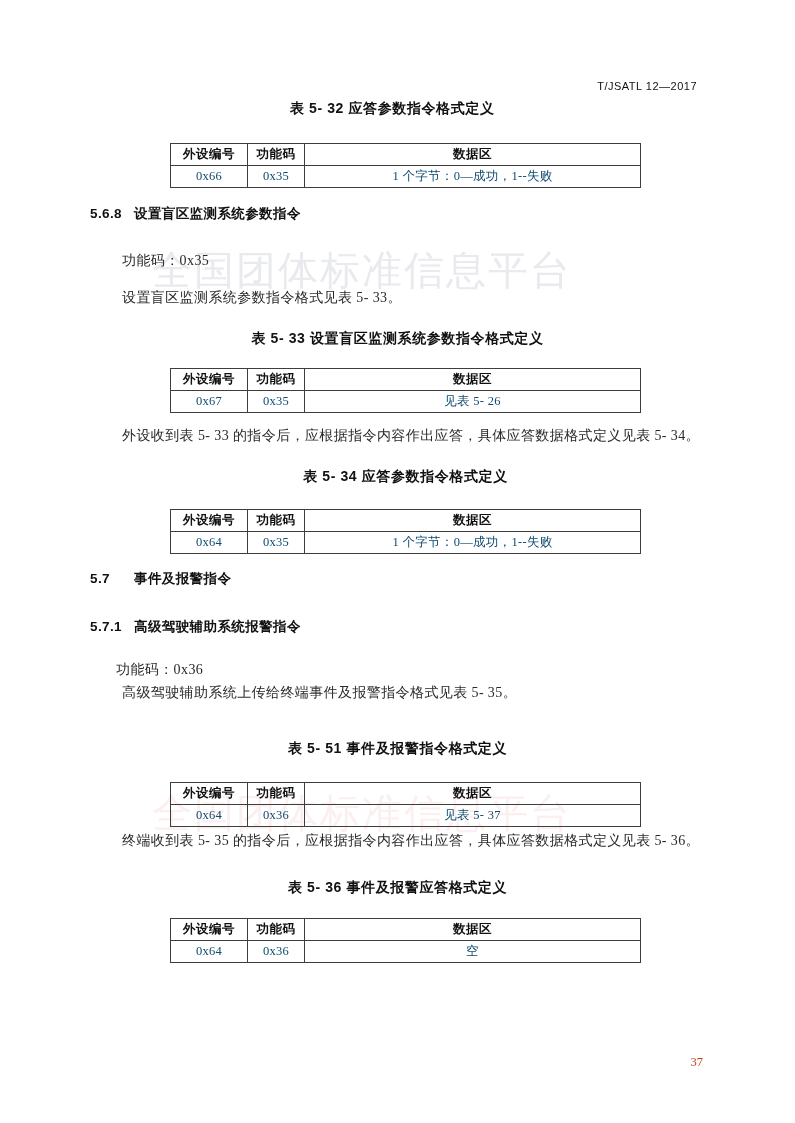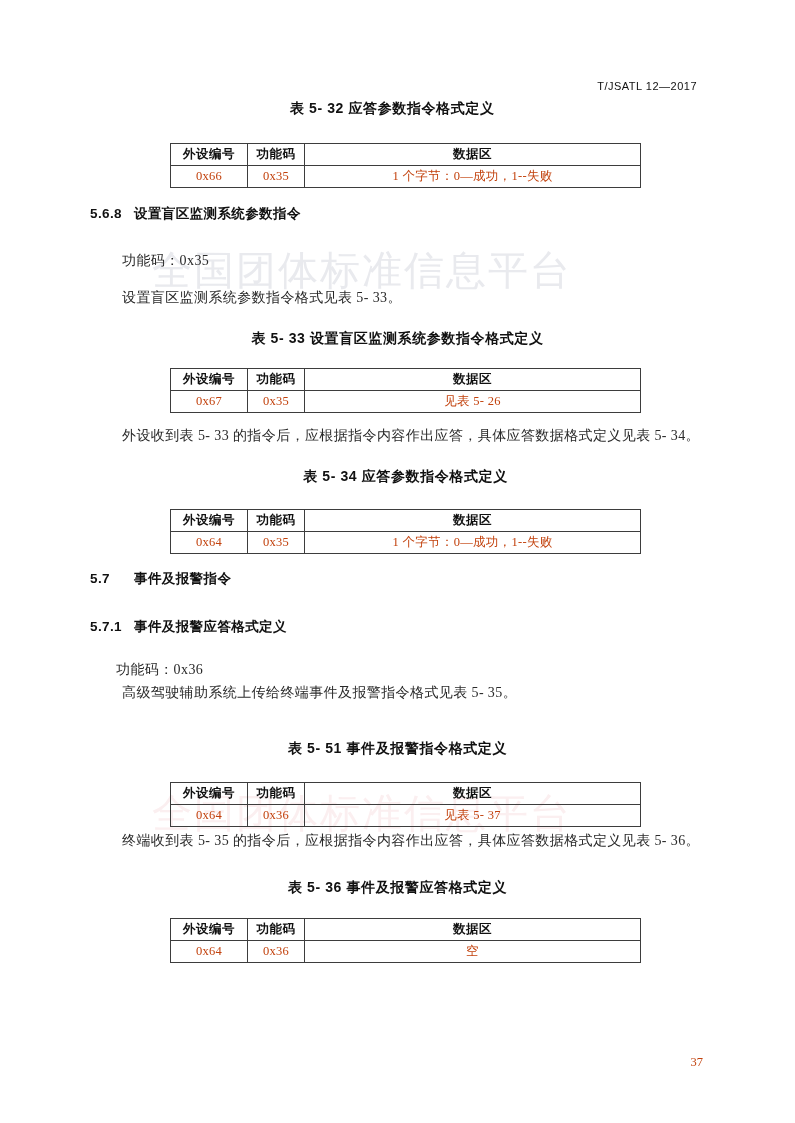--- a/index.html
+++ b/index.html
@@ -99,21 +99,21 @@
   table.fmt th {
     font-family: "Liberation Sans", "DejaVu Sans", sans-serif;
     font-weight: bold;
     font-size: 12.5px;
     color: #111;
     letter-spacing: 0.5px;
   }
   table.fmt td {
     font-family: "Liberation Serif", "DejaVu Serif", serif;
     font-size: 12.5px;
-    color: #c2410c;
+    color: #0c4a6e;
     letter-spacing: 0.3px;
   }
   .col-a { width: 72px; margin-left: 17px; }
   .col-b { width: 52px; }
   .col-c { width: 331px; }
 
   .sec-head {
     font-family: "Liberation Sans", "DejaVu Sans", sans-serif;
     font-weight: bold;
     font-size: 13.5px;
@@ -229,21 +229,21 @@
           </tr>
         </tbody>
       </table>
     </div>
 
     <div class="block sec-head" style="left:90px; top:570px;">
       <span class="num">5.7</span><span>事件及报警指令</span>
     </div>
 
     <div class="block sec-head" style="left:90px; top:618px;">
-      <span class="num wide">5.7.1</span><span>事件及报警应答格式定义</span>
+      <span class="num wide">5.7.1</span><span>高级驾驶辅助系统报警指令</span>
     </div>
 
     <div class="block para" style="left:116px; top:661px;">功能码：0x36</div>
 
     <div class="block para" style="left:122px; top:684px;">高级驾驶辅助系统上传给终端事件及报警指令格式见表 5- 35。</div>
 
     <div class="block tbl-caption" style="left:0; top:740px;">表 5- 51 事件及报警指令格式定义</div>
 
     <div class="block" style="left:170px; top:782px;">
       <table class="fmt">

